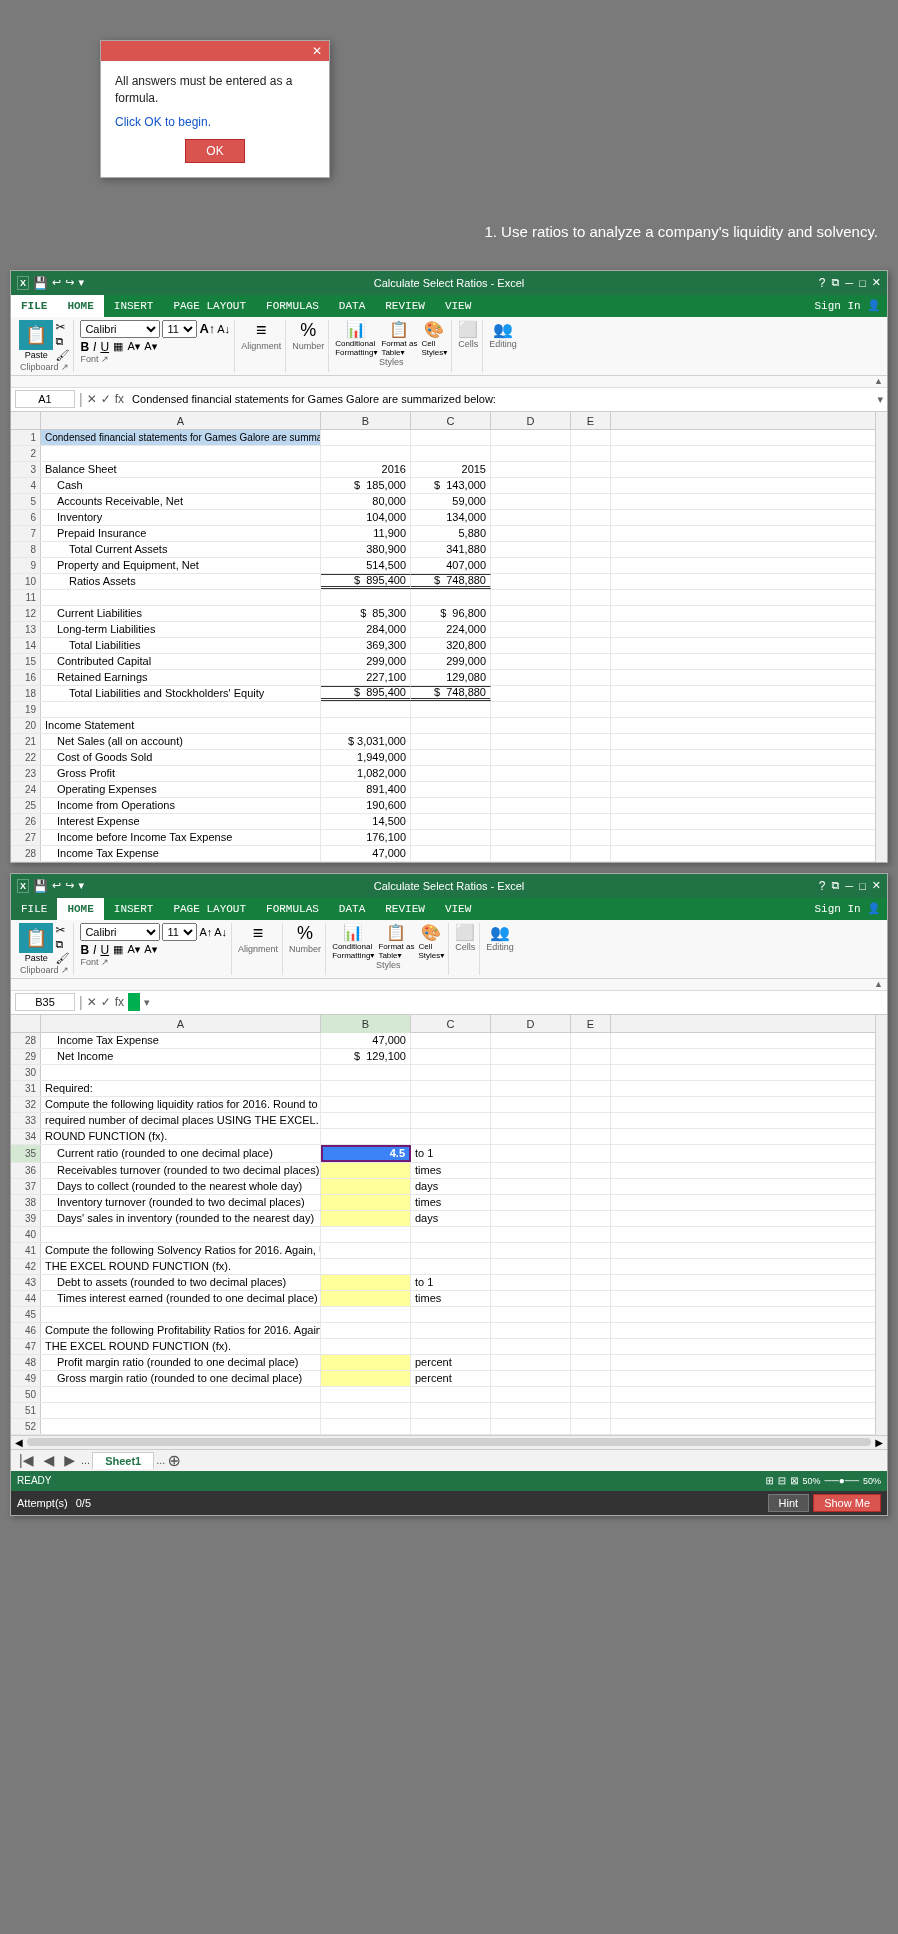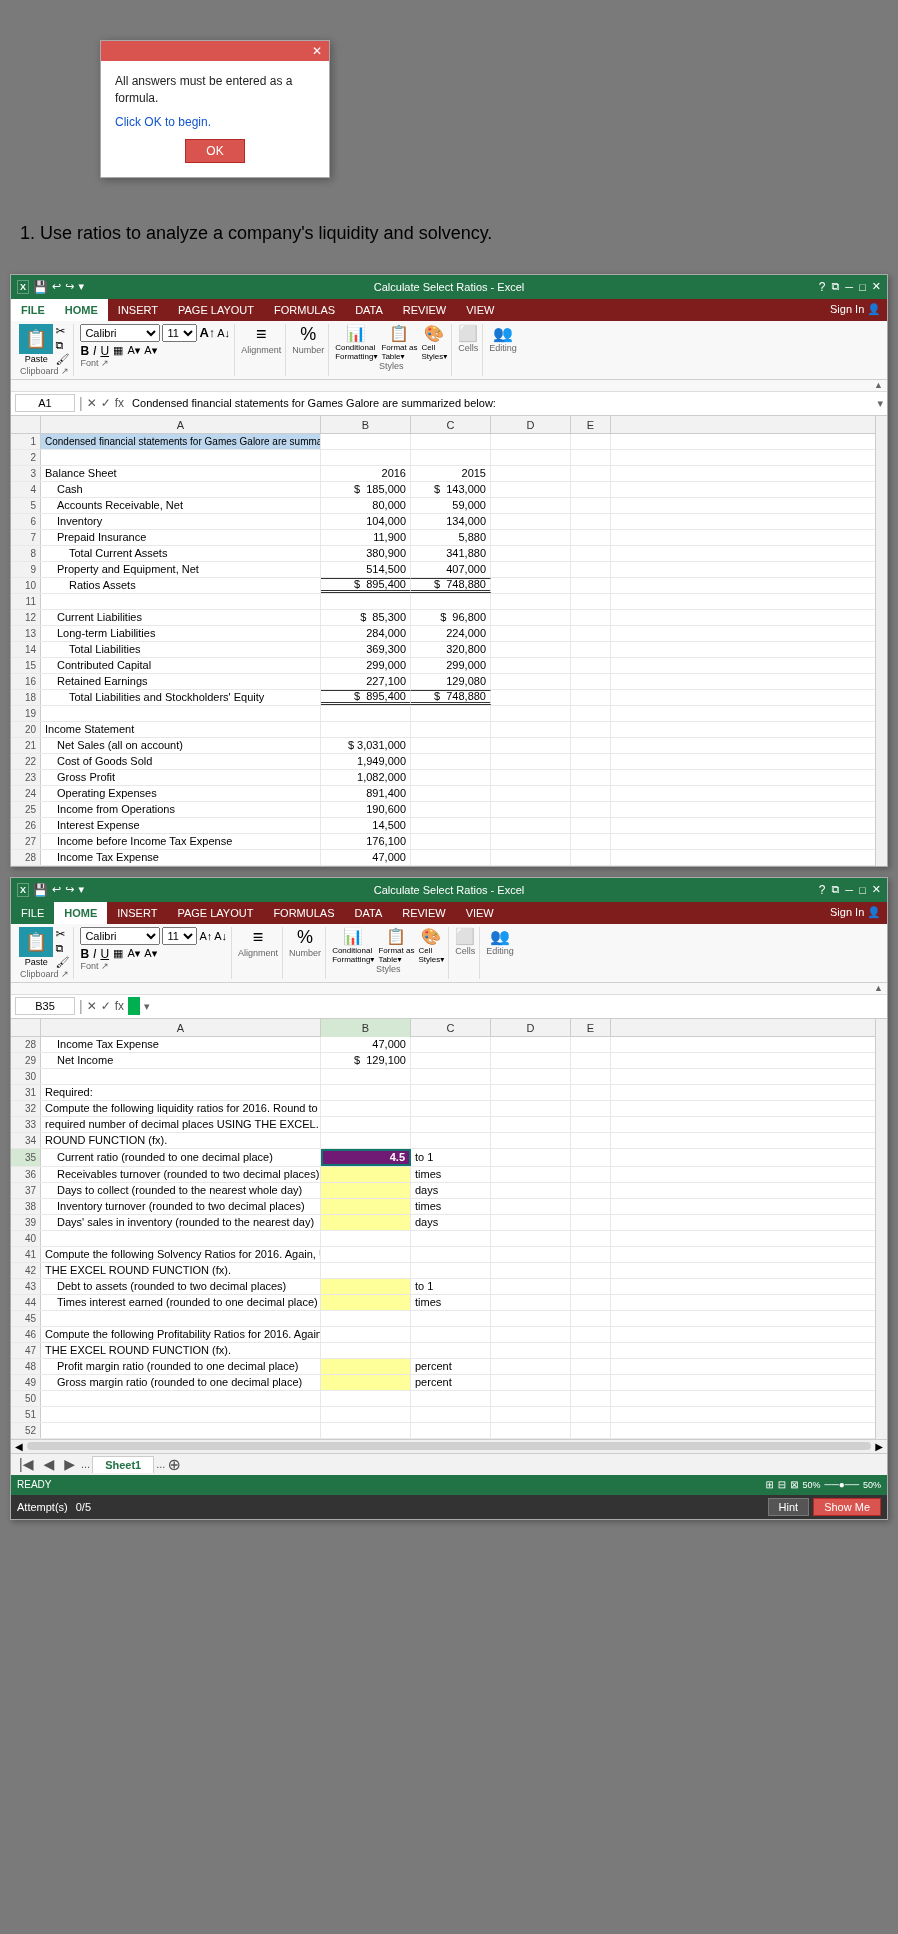--- a/index.html
+++ b/index.html
@@ -63,23 +63,23 @@
       font-size: 12px;
       cursor: pointer;
       margin-top: 10px;
       display: block;
       margin-left: auto;
       margin-right: auto;
     }
 
     
     .description {
-      color: #000000;
-      font-size: 18px;
-      text-align: left;
+      color: #ffffff;
+      font-size: 15px;
+      text-align: right;
       padding: 15px 0 20px 0;
       background: #7a7a7a;
     }
 
     
     .excel-window {
       background: #fff;
       border: 1px solid #aaa;
       margin: 0 10px;
       margin-bottom: 10px;
@@ -101,23 +101,24 @@
       gap: 4px;
     }
     .excel-title-right {
       display: flex;
       align-items: center;
       gap: 6px;
     }
 
     
     .ribbon-tabs {
-      background: #7f1d1d;
+      background: #15803d;
       display: flex;
       height: 22px;
+      font-family: Liberation Mono, monospace;
     }
     .ribbon-tab {
       padding: 2px 10px;
       font-size: 11px;
       cursor: pointer;
       color: white;
       height: 22px;
       display: flex;
       align-items: center;
     }
@@ -933,21 +934,21 @@
         <div class="cell col-a">ROUND FUNCTION (fx).</div>
         <div class="cell col-b"></div>
         <div class="cell col-c"></div>
         <div class="cell col-d"></div>
         <div class="cell col-e"></div>
       </div>
 
       <div class="sheet-row" style="height:18px;">
         <div class="row-num" style="background:#d5e8d4;">35</div>
         <div class="cell col-a indent1">Current ratio (rounded to one decimal place)</div>
-        <div class="cell col-b right" style="background:#701a75;color:white;font-weight:bold;border:2px solid #0f766e;">4.5</div>
+        <div class="cell col-b right" style="background:#3b82f6;color:white;font-weight:bold;border:2px solid #701a75;">4.5</div>
         <div class="cell col-c">to 1</div>
         <div class="cell col-d"></div>
         <div class="cell col-e"></div>
       </div>
 
       <div class="sheet-row">
         <div class="row-num">36</div>
         <div class="cell col-a indent1">Receivables turnover (rounded to two decimal places)</div>
         <div class="cell col-b" style="background:#ffff99;"></div>
         <div class="cell col-c">times</div>

